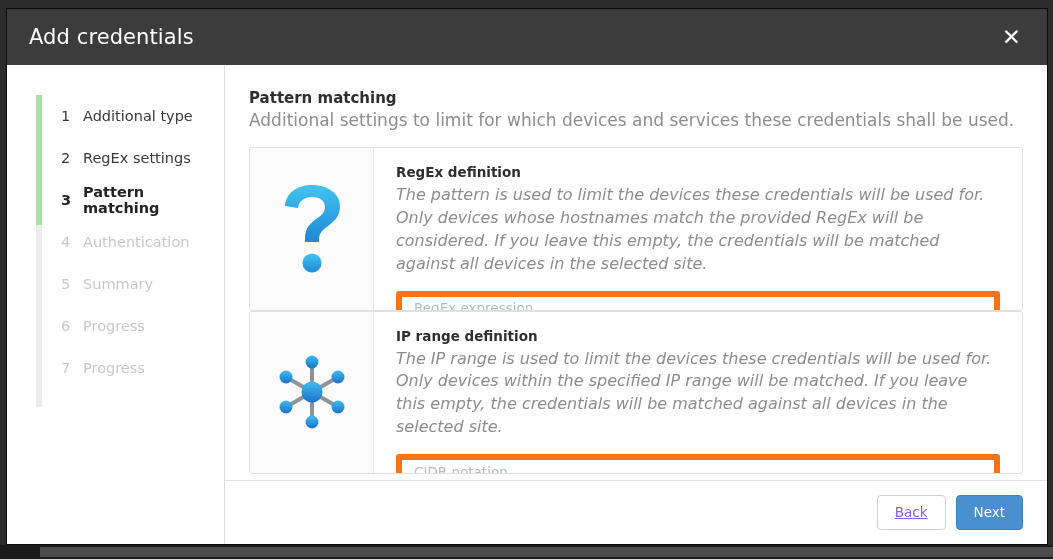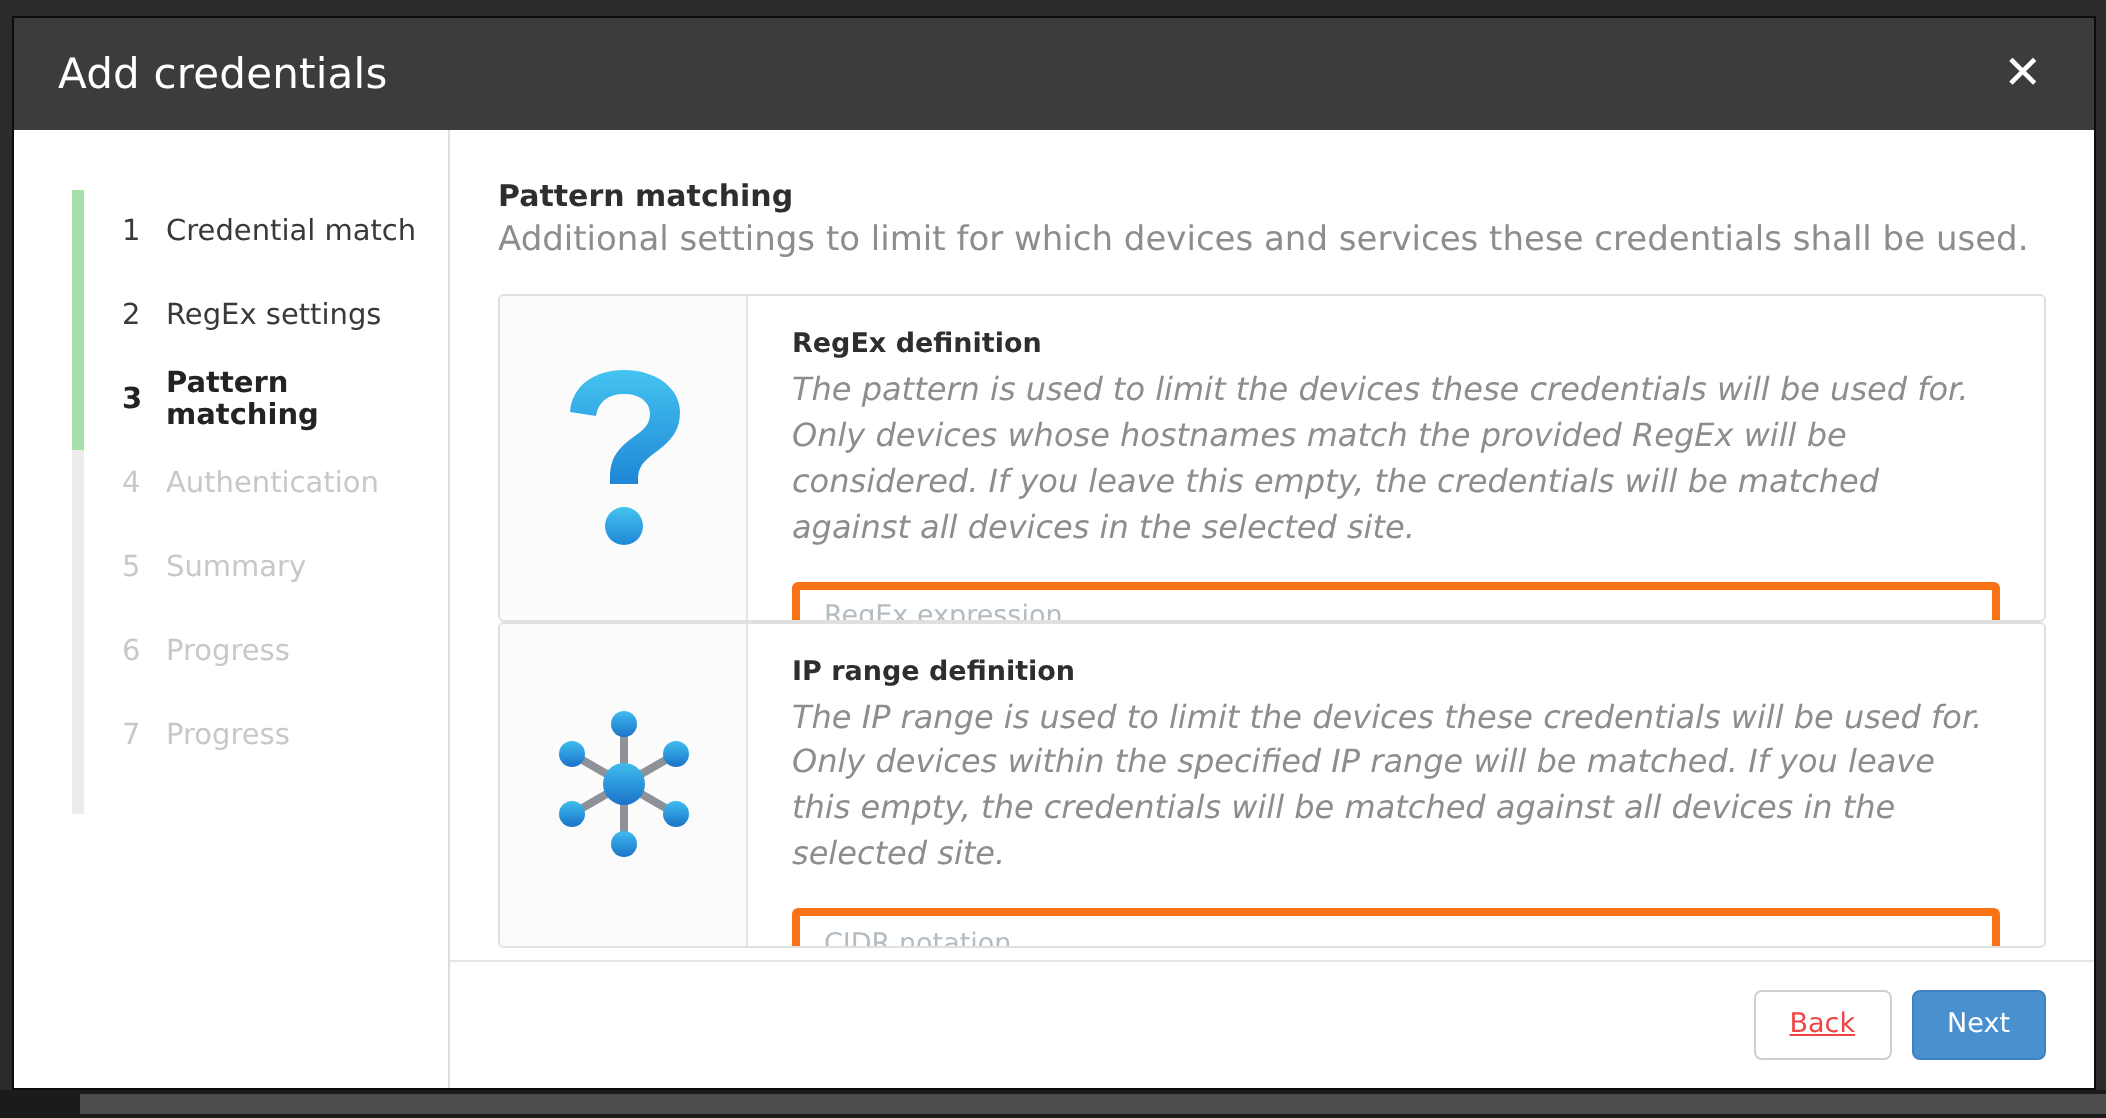--- a/index.html
+++ b/index.html
@@ -181,21 +181,21 @@
   .card-desc {
     font-size: 16px;
     line-height: 1.43;
     color: #8d8d8d;
     margin-bottom: 15px;
     font-style: italic;
   }
   .field {
     width: 100%;
     height: 35px;
-    border: 4px solid #f97316;
+    border: 6px solid #f97316;
     border-radius: 3px;
     padding: 0 12px;
     font-size: 13.5px;
     color: #ec4899;
     font-family: "DejaVu Sans", "Liberation Sans", sans-serif;
     background: #ffffff;
     outline: none;
   }
   .field::placeholder { color: #b2bcc2; }
 
@@ -214,21 +214,21 @@
     font-family: "DejaVu Sans", "Liberation Sans", sans-serif;
     font-size: 13.5px;
     border-radius: 4px;
     padding: 8px 17px;
     cursor: pointer;
     line-height: 1.25;
   }
   .btn-default {
     background: #ffffff;
     border: 1px solid #cfcfcf;
-    color: #ef4444;
+    color: #8b5cf6;
     text-decoration: underline;
   }
   .btn-primary {
     background: #4a90cf;
     border: 1px solid #3d82c0;
     color: #ffffff;
   }
 </style>
 </head>
 <body>
@@ -248,21 +248,21 @@
 
   <div class="modal-body">
 
     <div class="sidebar">
       <div class="sidebar-rail">
         <div class="sidebar-rail-fill"></div>
       </div>
       <ul class="steps">
         <li class="step">
           <span class="step-num">1</span>
-          <span class="step-label">Credential match</span>
+          <span class="step-label">Additional type</span>
         </li>
         <li class="step">
           <span class="step-num">2</span>
           <span class="step-label">RegEx settings</span>
         </li>
         <li class="step active">
           <span class="step-num">3</span>
           <span class="step-label">Pattern matching</span>
         </li>
         <li class="step disabled">

